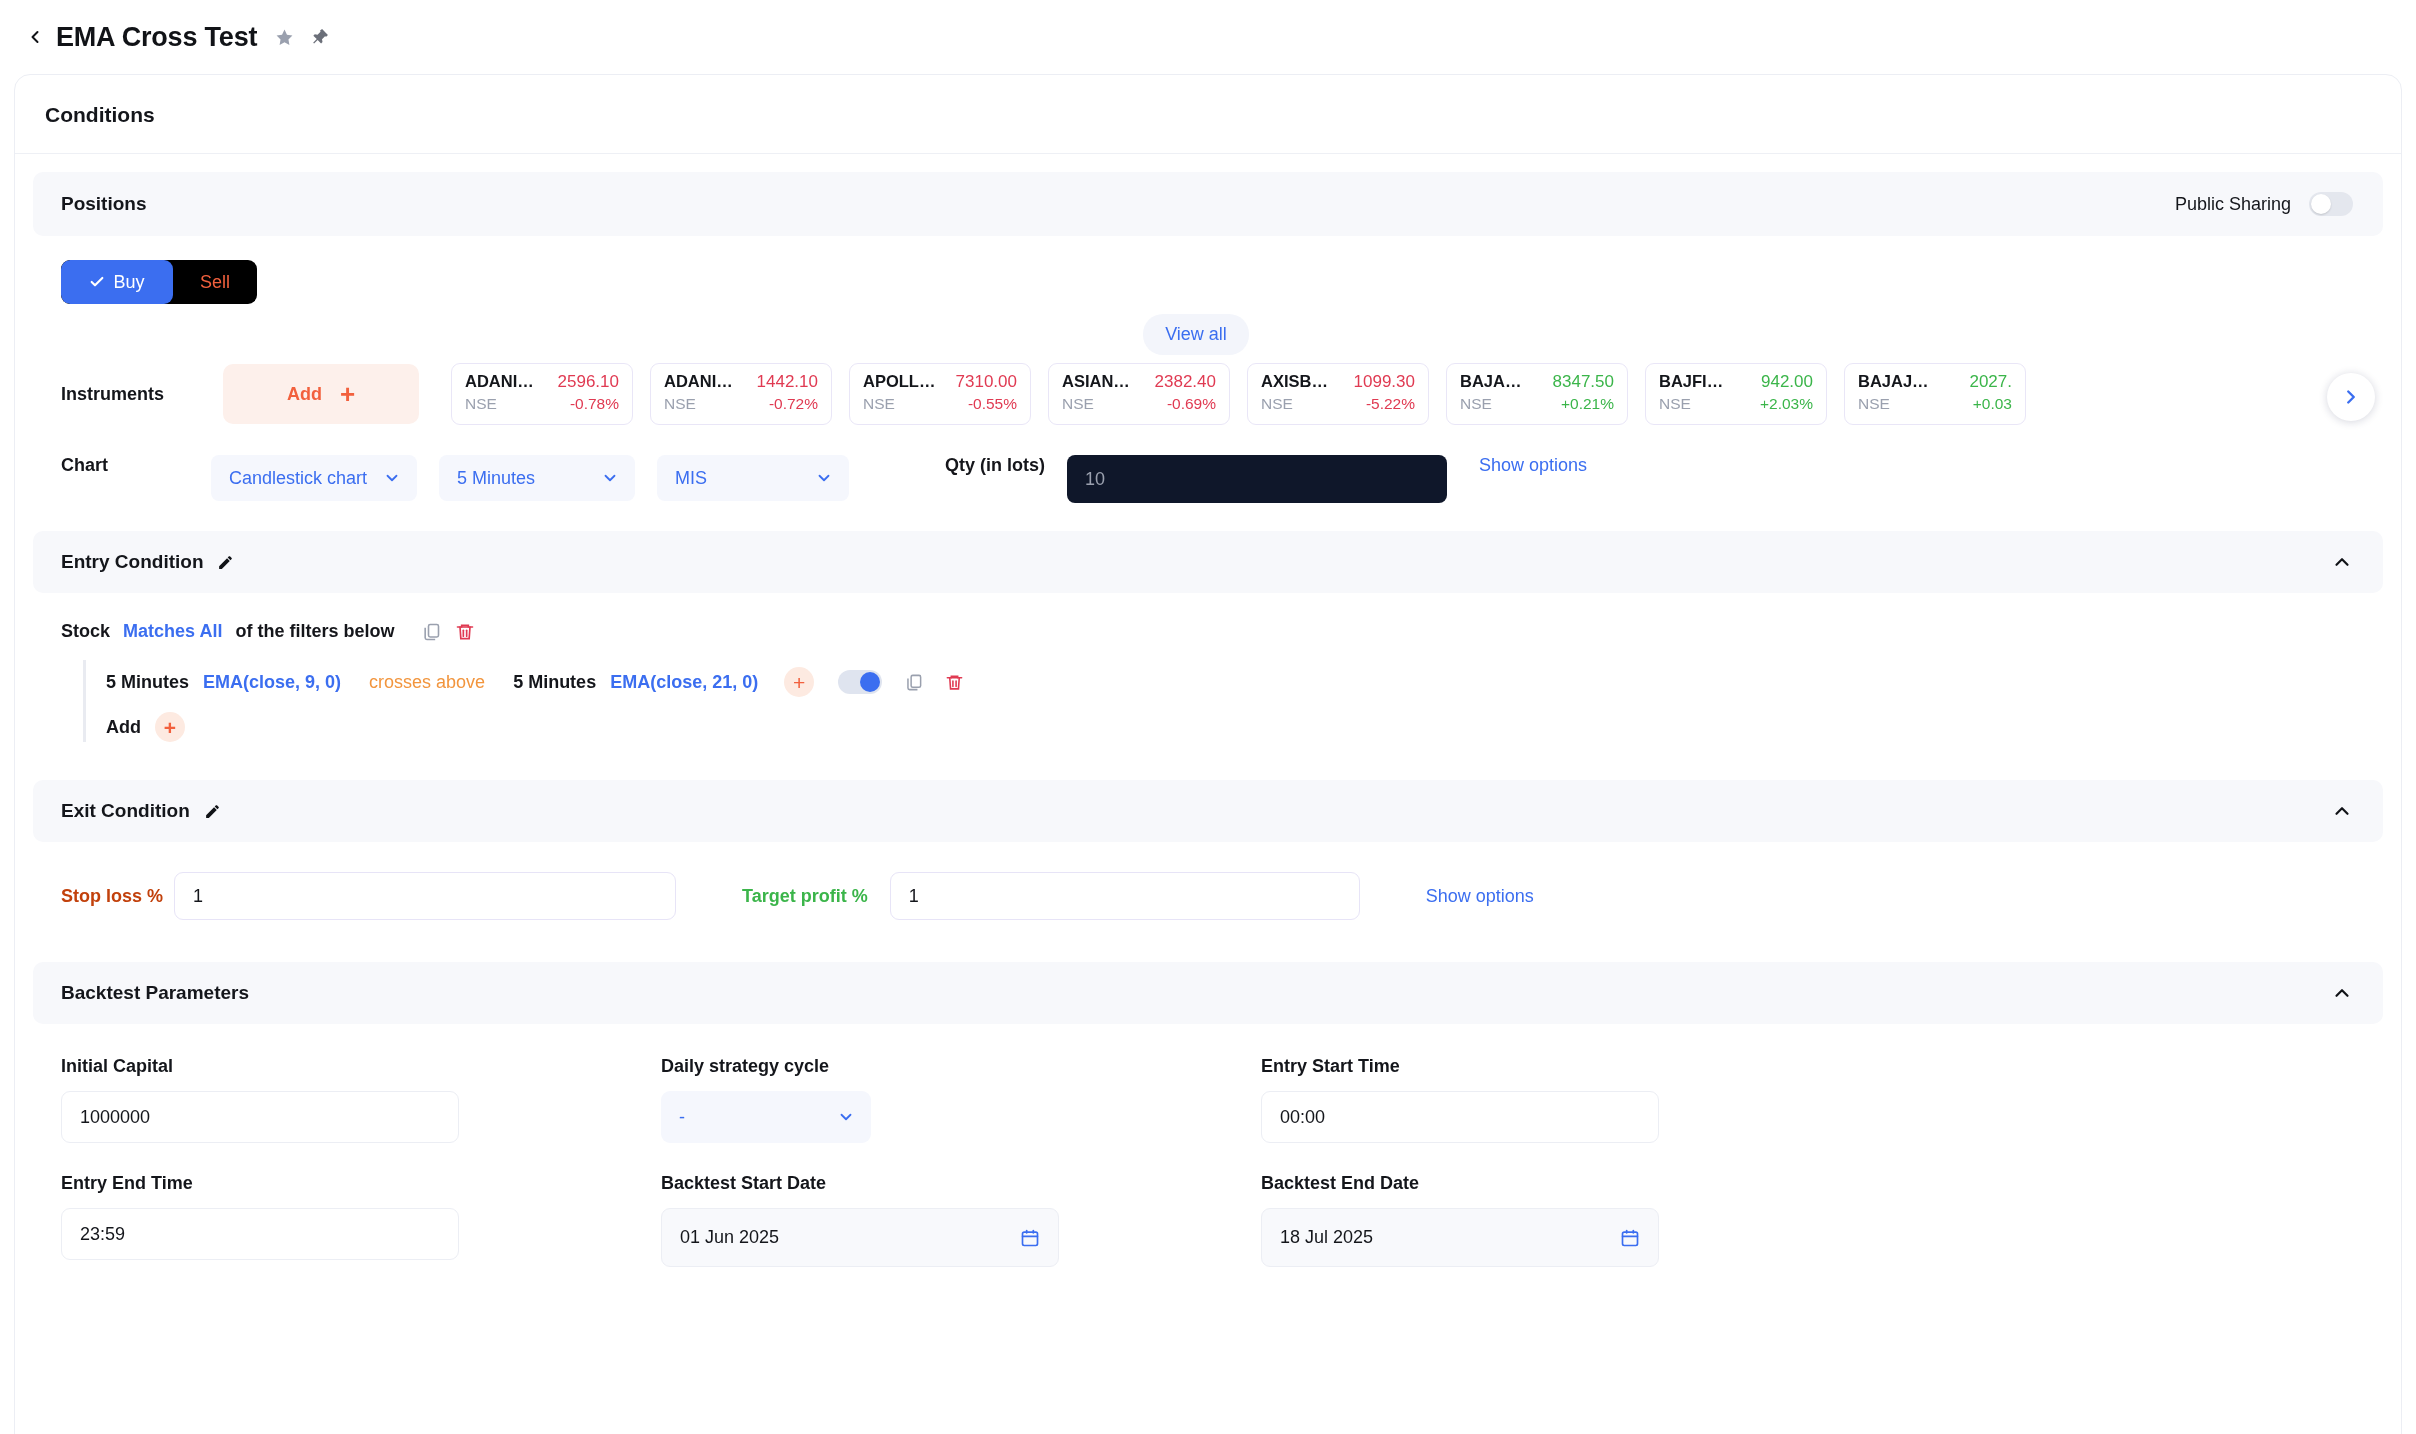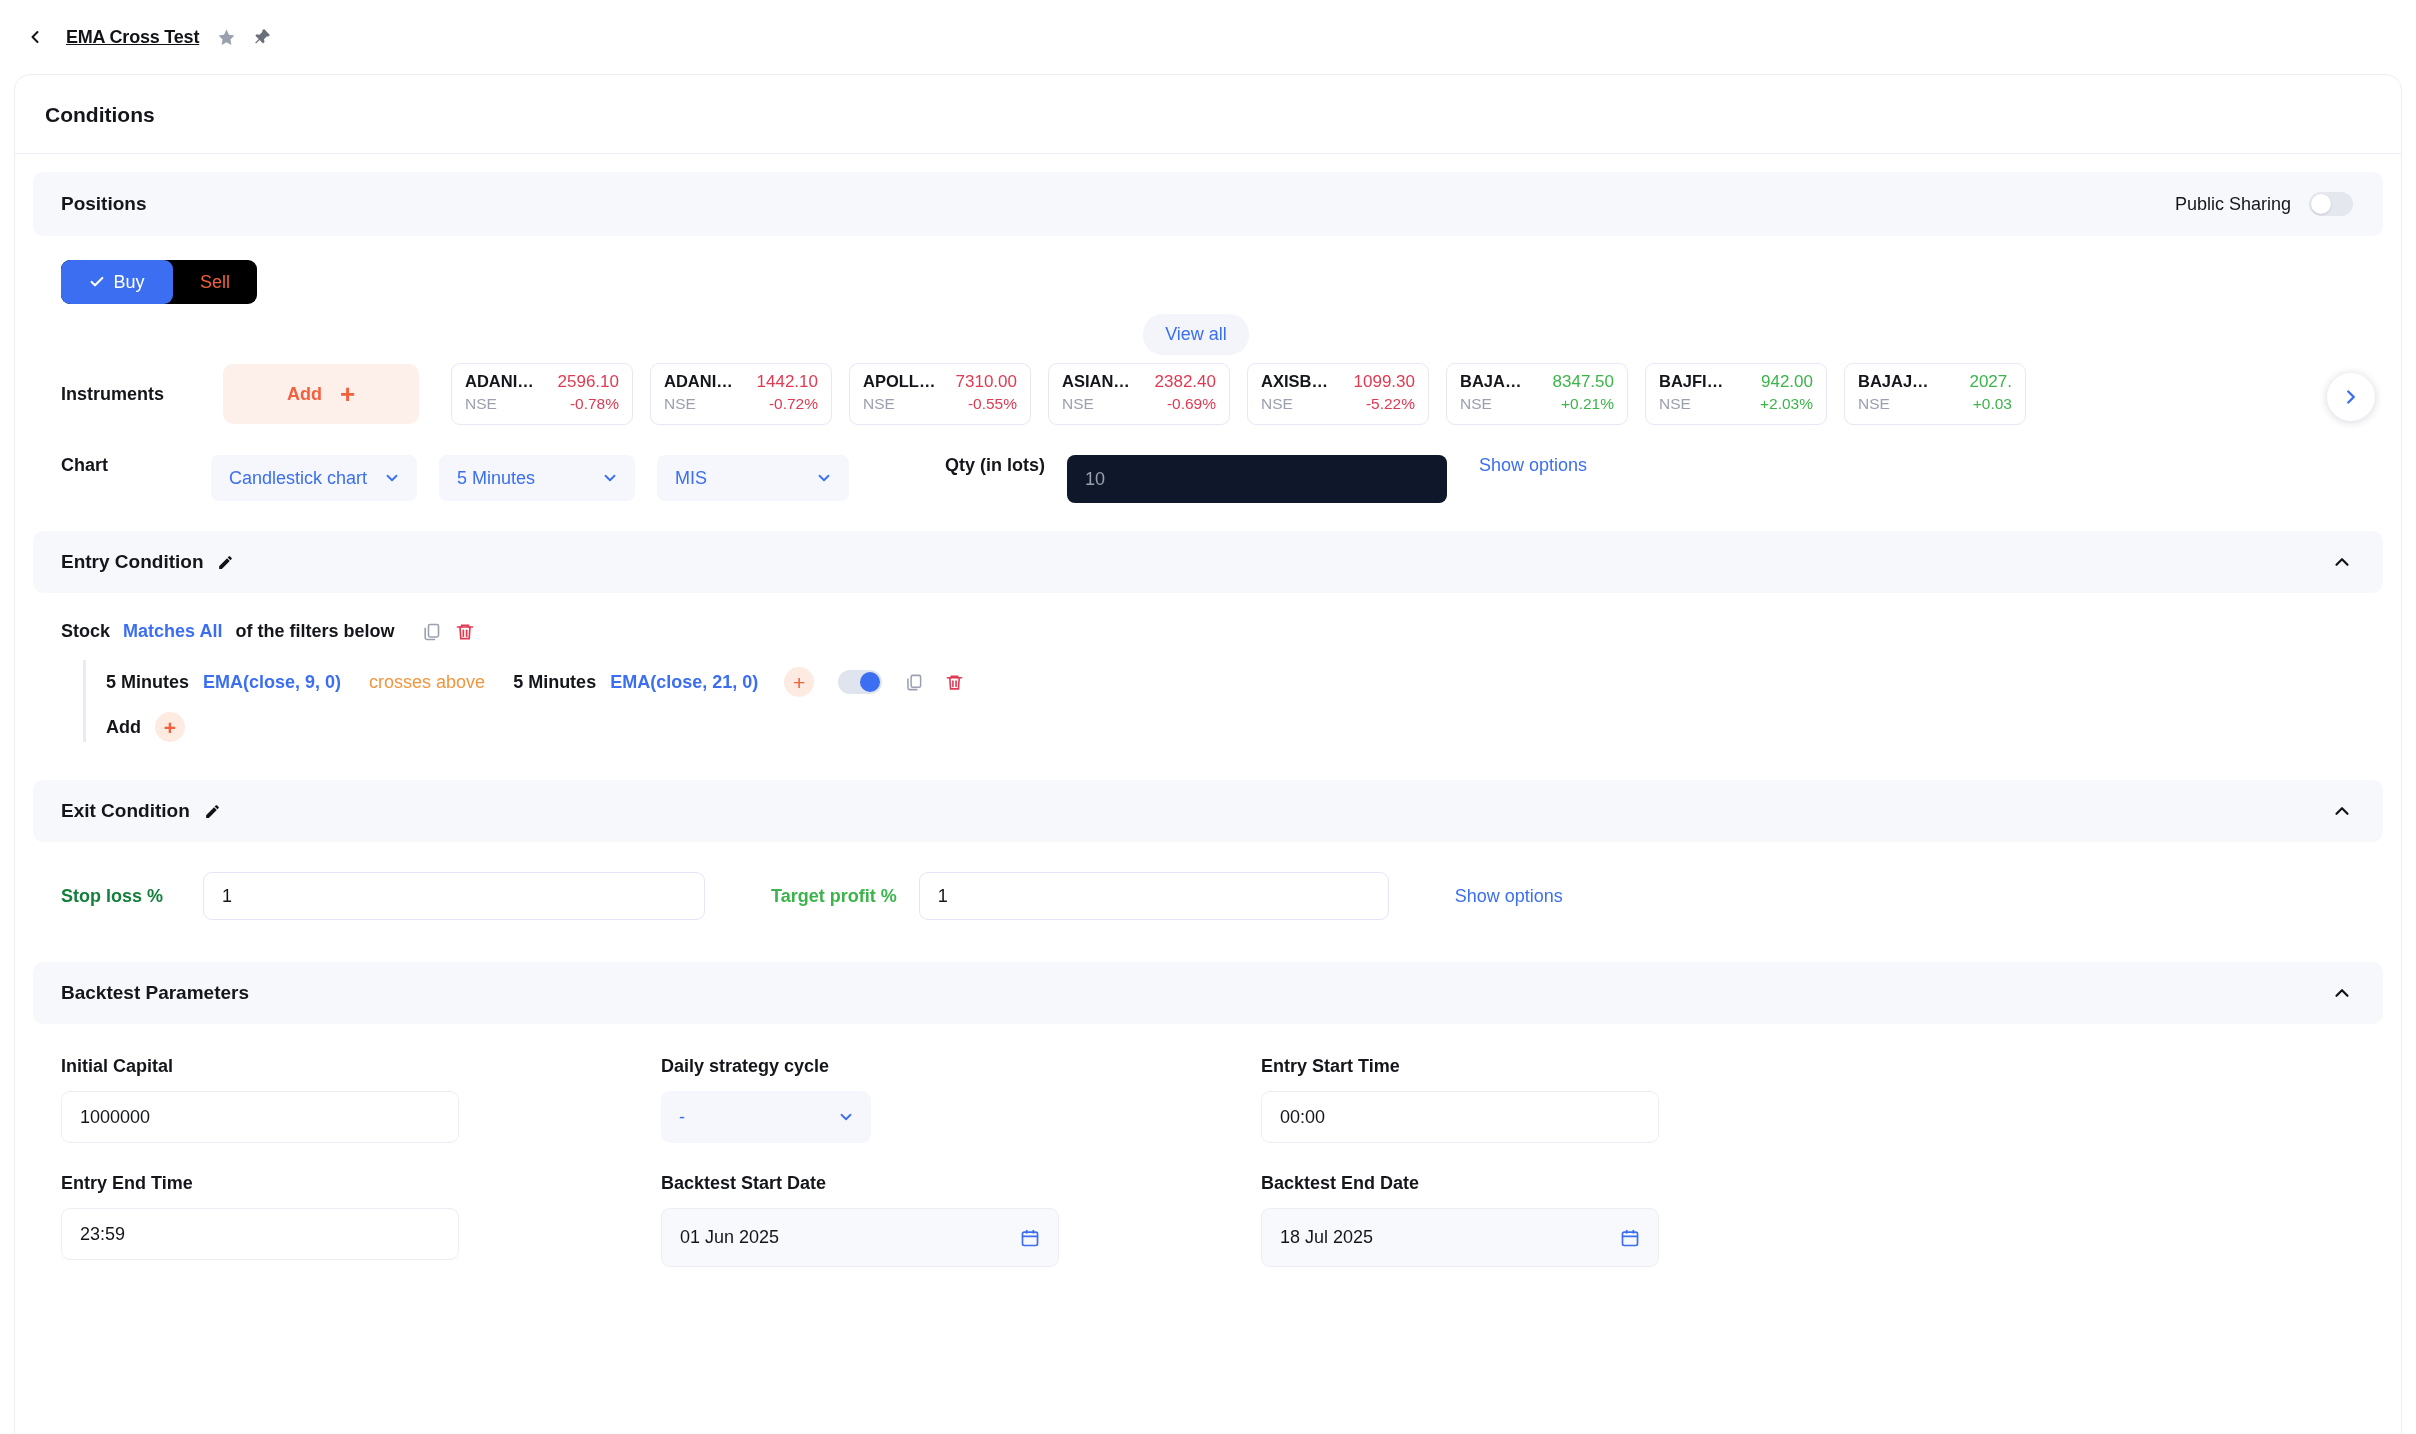--- a/index.html
+++ b/index.html
@@ -20,26 +20,25 @@
     padding: 0 0 0 18px;
     background: #ffffff;
   }
   .back-chevron {
     width: 34px; height: 34px;
     display: flex; align-items: center; justify-content: center;
     cursor: pointer;
   }
   .back-chevron svg { display:block; }
   .page-title {
-    font-size: 18px;
+    font-size: 27px;
     font-weight: bold;
     letter-spacing: -0.2px;
-    margin-left: 14px;
+    margin-left: 4px;
     color: #111317;
-    text-decoration: underline;
   }
   .title-icon {
     margin-left: 18px;
     display: flex; align-items: center;
     cursor: pointer;
   }
   .title-icon.pin { margin-left: 16px; }
 
   
   .card {
@@ -355,21 +354,21 @@
     margin-top: 8px;
   }
   .add-row .round-plus { margin-left: 0; }
 
   
   .exit-body {
     display: flex;
     align-items: center;
     padding: 30px 0 14px 28px;
   }
-  .sl-label { color: #15803d; font-size: 18px; font-weight: bold; margin-right: 40px; }
+  .sl-label { color: #c2410c; font-size: 18px; font-weight: bold; margin-right: 11px; }
   .tp-label { color: #3bb54a; font-size: 18px; font-weight: bold; margin-right: 22px; margin-left: 66px; }
   .text-input {
     height: 48px;
     border: 1px solid #e7e4f7;
     border-radius: 9px;
     background: #ffffff;
     font-size: 18px;
     padding: 0 18px;
     font-family: inherit;
     color: #14161b;

